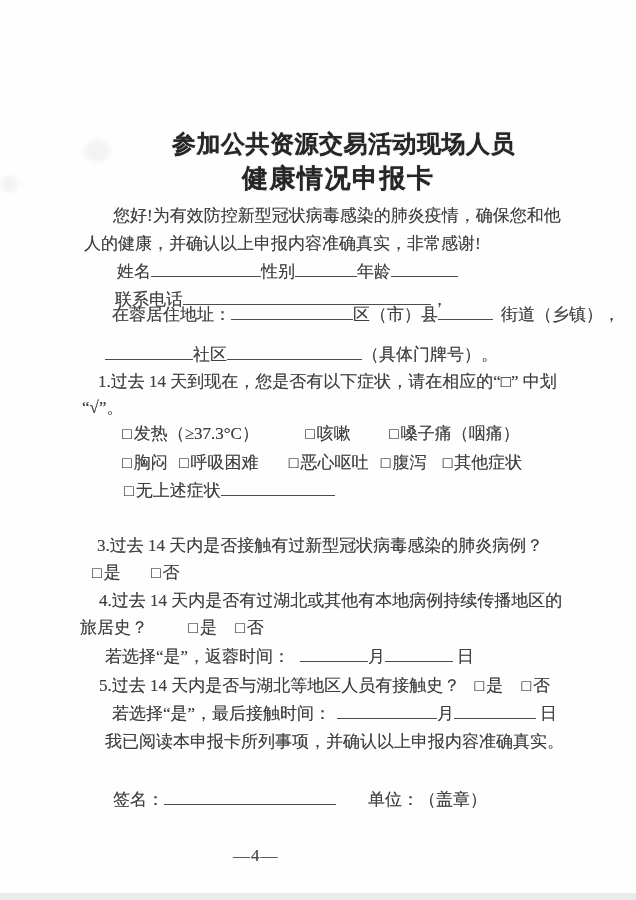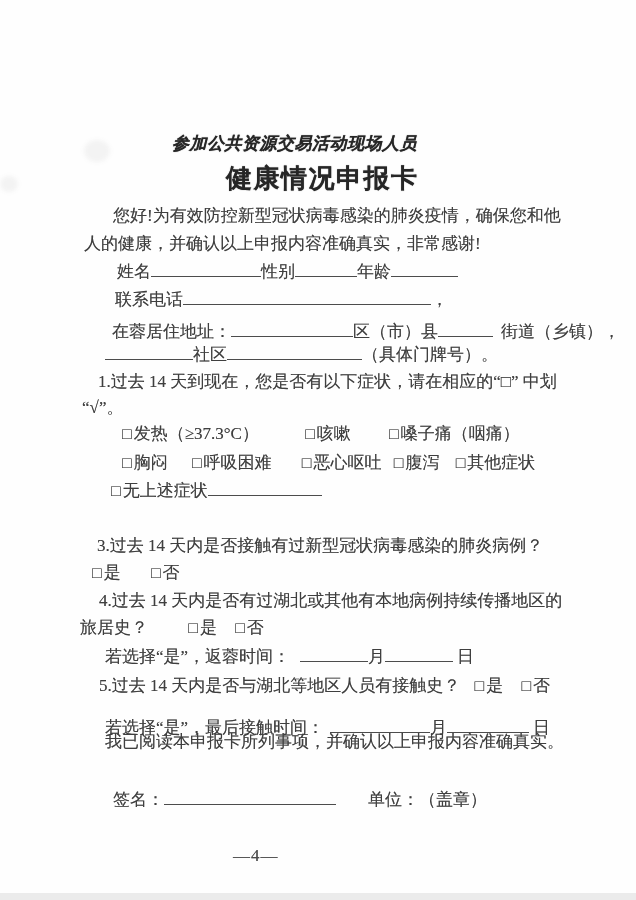--- a/index.html
+++ b/index.html
@@ -6,79 +6,79 @@
   #page{
     position:relative;width:636px;height:900px;background:#fefefe;
     font-family:"Liberation Serif","DejaVu Serif",serif;
     color:#3f3f3f;overflow:hidden;
     filter:blur(0.2px);
   }
   .ln{position:absolute;white-space:nowrap;font-size:17px;line-height:22px;
       text-shadow:0 0 0.6px rgba(70,70,70,.55);}
   .title{font-family:"Liberation Sans","DejaVu Sans",sans-serif;font-weight:700;
          color:#262626;text-shadow:0 0 0.8px rgba(30,30,30,.8);}
-  .t1{font-size:17px;letter-spacing:0.5px;font-style:italic;}
+  .t1{font-size:24px;letter-spacing:0.5px;}
   .t2{font-size:26px;letter-spacing:1.5px;}
   .u{display:inline-block;border-bottom:1.6px solid #4c4c4c;height:15px;
      vertical-align:baseline;}
   .cbx{display:inline-block;font-size:16px;margin-right:2px;color:#444;}
   .opt{display:inline-block;}
   .pgnum{color:#4a4a4a;letter-spacing:1px;}
   .scanedge{position:absolute;left:0;right:0;bottom:0;height:7px;background:#ebebeb;}
   .ghost{position:absolute;background:rgba(60,60,60,0.06);border-radius:50%;
          filter:blur(2px);}
 </style>
 </head>
 <body>
 
 <div id="page">
 
   <div class="ghost" style="left:84px;top:140px;width:26px;height:22px;"></div>
   <div class="ghost" style="left:0px;top:176px;width:18px;height:16px;"></div>
 
   <div class="ln title t1" style="left:172px;top:133px;">参加公共资源交易活动现场人员</div>
-  <div class="ln title t2" style="left:226px;top:167px;">健康情况申报卡</div>
+  <div class="ln title t2" style="left:242px;top:167px;">健康情况申报卡</div>
 
   <div class="ln" style="left:113px;top:205px;">您好!为有效防控新型冠状病毒感染的肺炎疫情，确保您和他</div>
   <div class="ln" style="left:84px;top:233px;">人的健康，并确认以上申报内容准确真实，非常感谢!</div>
 
   <div class="ln" style="left:117px;top:261px;">
     <span>姓名</span><span class="u" style="width:110px;"></span><span>性别</span><span class="u" style="width:62px;"></span><span>年龄</span><span class="u" style="width:67px;"></span>
   </div>
 
   <div class="ln" style="left:115px;top:289px;text-align:center;">
     <span>联系电话</span><span class="u" style="width:248px;"></span><span>，</span>
   </div>
 
-  <div class="ln" style="left:112px;top:321px;text-align:center;">
+  <div class="ln" style="left:112px;top:304px;text-align:center;">
     <span>在蓉居住地址：</span><span class="u" style="width:122px;"></span><span>区（市）县</span><span class="u" style="width:55px;"></span><span style="display:inline-block;width:8px;"></span><span>街道（乡镇），</span>
   </div>
 
   <div class="ln" style="left:105px;top:344px;">
     <span class="u" style="width:88px;"></span><span>社区</span><span class="u" style="width:135px;"></span><span>（具体门牌号）。</span>
   </div>
 
   <div class="ln" style="left:98px;top:371px;">1.过去 14 天到现在，您是否有以下症状，请在相应的“□” 中划</div>
   <div class="ln" style="left:82px;top:397px;">“√”。</div>
 
   <div class="ln" style="left:122px;top:423px;">
     <span class="opt"><span class="cbx">□</span><span>发热（≥37.3°C）</span></span>
     <span class="opt" style="margin-left:42px;"><span class="cbx">□</span><span>咳嗽</span></span>
     <span class="opt" style="margin-left:34px;"><span class="cbx">□</span><span>嗓子痛（咽痛）</span></span>
   </div>
 
   <div class="ln" style="left:122px;top:452px;">
     <span class="opt"><span class="cbx">□</span><span>胸闷</span></span>
-    <span class="opt" style="margin-left:20px;"><span class="cbx">□</span><span>呼吸困难</span></span>
+    <span class="opt" style="margin-left:7px;"><span class="cbx">□</span><span>呼吸困难</span></span>
     <span class="opt" style="margin-left:26px;"><span class="cbx">□</span><span>恶心呕吐</span></span>
     <span class="opt" style="margin-left:8px;"><span class="cbx">□</span><span>腹泻</span></span>
     <span class="opt" style="margin-left:12px;"><span class="cbx">□</span><span>其他症状</span></span>
   </div>
 
-  <div class="ln" style="left:111px;top:480px;">
+  <div class="ln" style="left:124px;top:480px;">
     <span class="opt"><span class="cbx">□</span><span>无上述症状</span></span><span class="u" style="width:114px;"></span>
   </div>
 
 
   <div class="ln" style="left:97px;top:535px;">3.过去 14 天内是否接触有过新型冠状病毒感染的肺炎病例？</div>
   <div class="ln" style="left:92px;top:562px;">
     <span class="opt"><span class="cbx">□</span><span>是</span></span>
     <span class="opt" style="margin-left:26px;"><span class="cbx">□</span><span>否</span></span>
   </div>
 
@@ -90,21 +90,21 @@
   </div>
   <div class="ln" style="left:105px;top:646px;">
     <span>若选择“是”，返蓉时间：</span><span style="display:inline-block;width:10px;"></span><span class="u" style="width:68px;"></span><span>月</span><span class="u" style="width:68px;"></span><span style="display:inline-block;width:4px;"></span><span>日</span>
   </div>
 
   <div class="ln" style="left:99px;top:675px;">
     <span>5.过去 14 天内是否与湖北等地区人员有接触史？</span>
     <span class="opt" style="margin-left:10px;"><span class="cbx">□</span><span>是</span></span>
     <span class="opt" style="margin-left:14px;"><span class="cbx">□</span><span>否</span></span>
   </div>
-  <div class="ln" style="left:105px;top:703px;margin-top:14px;">
+  <div class="ln" style="left:112px;top:703px;">
     <span>若选择“是”，最后接触时间：</span><span style="display:inline-block;width:6px;"></span><span class="u" style="width:100px;"></span><span>月</span><span class="u" style="width:82px;"></span><span style="display:inline-block;width:4px;"></span><span>日</span>
   </div>
 
   <div class="ln" style="left:105px;top:731px;">我已阅读本申报卡所列事项，并确认以上申报内容准确真实。</div>
 
   <div class="ln" style="left:113px;top:789px;">
     <span>签名：</span><span class="u" style="width:172px;"></span><span style="margin-left:32px;">单位：（盖章）</span>
   </div>
 
   <div class="ln pgnum" style="left:233px;top:845px;">—4—</div>

